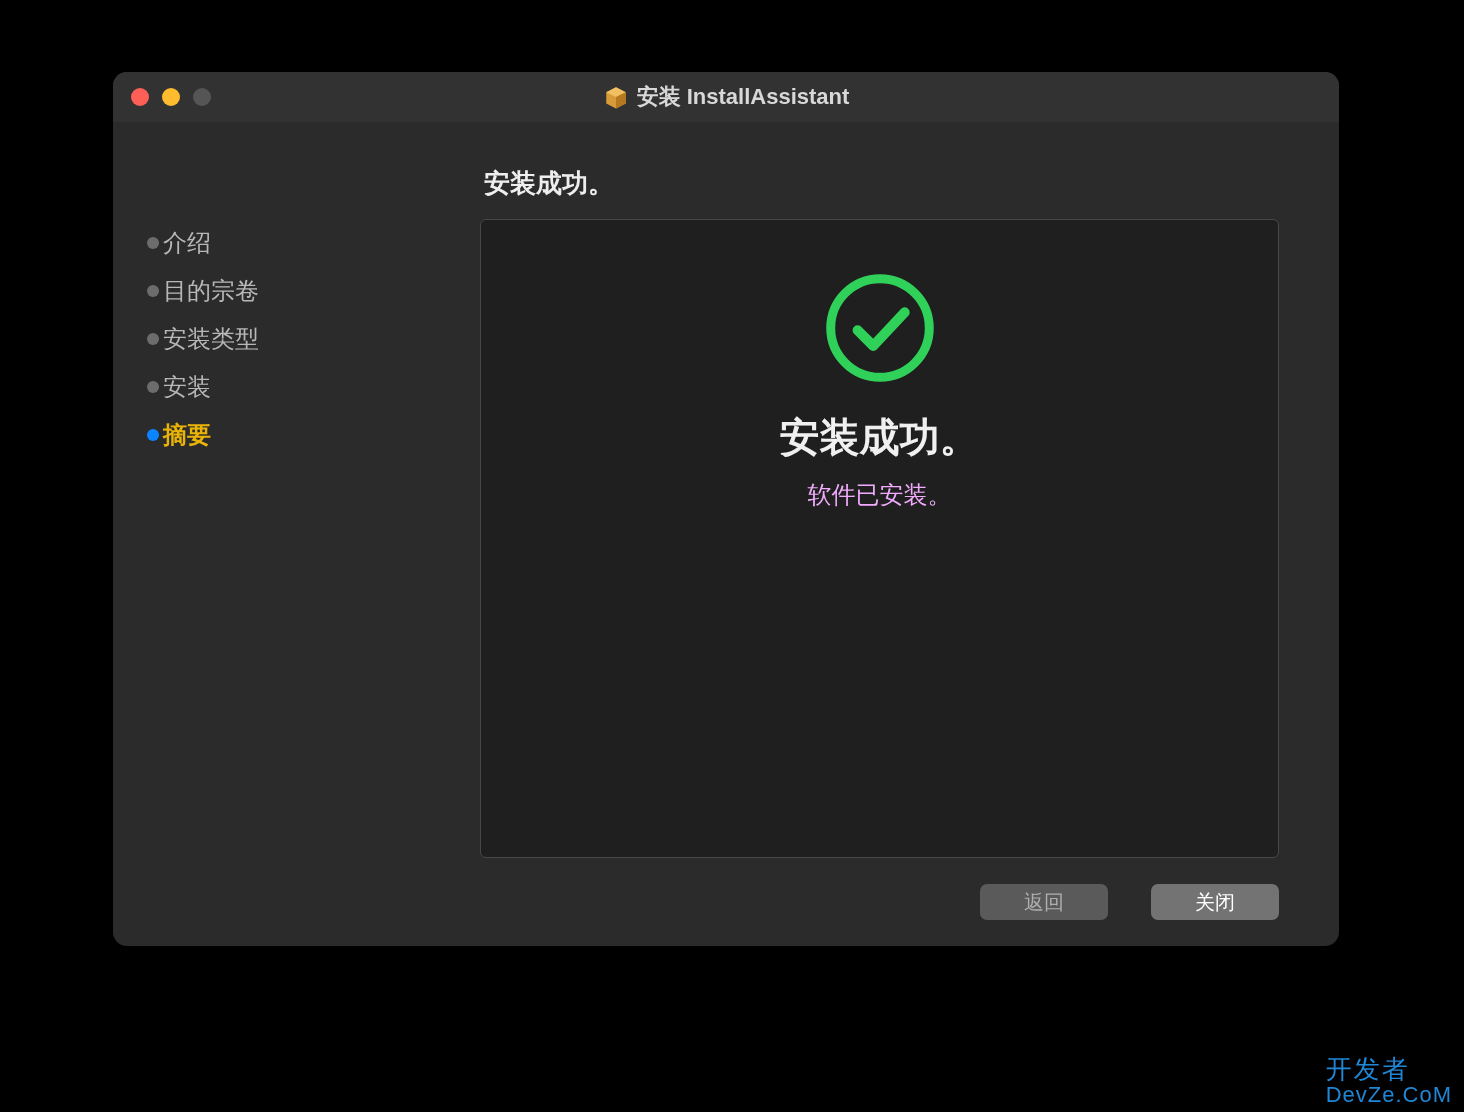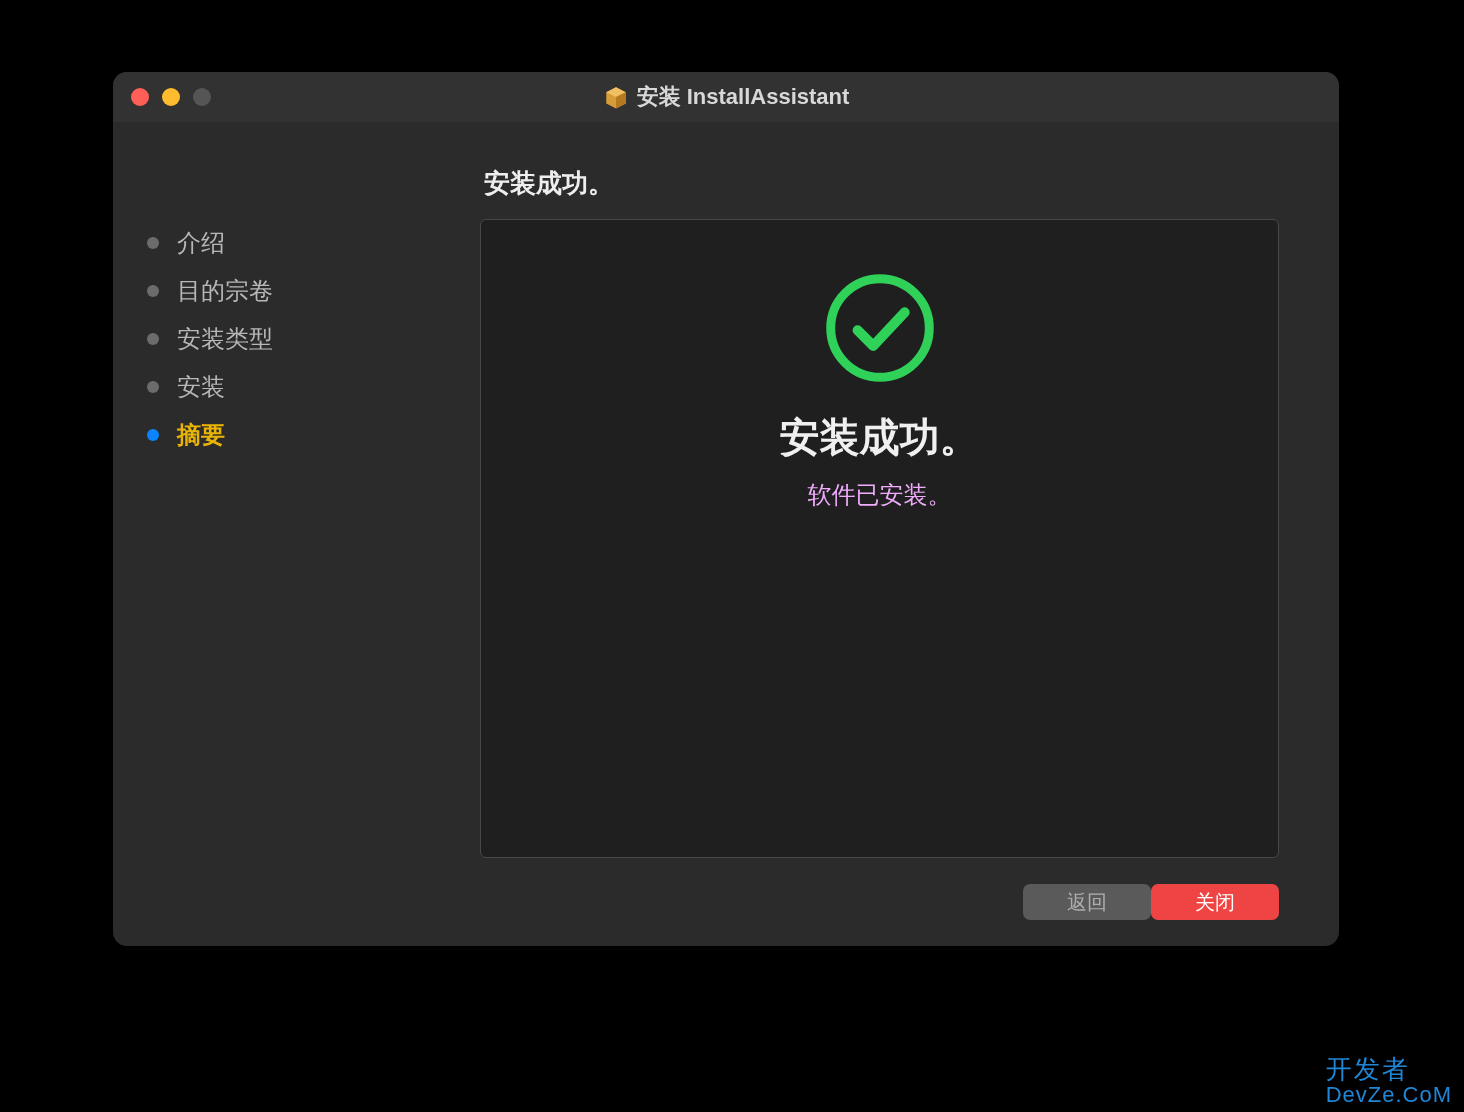--- a/index.html
+++ b/index.html
@@ -61,21 +61,21 @@
       flex: 1;
       display: flex;
     }
     .sidebar {
       width: 345px;
       padding: 105px 0 0 34px;
     }
     .step {
       display: flex;
       align-items: center;
-      gap: 18px;
+      gap: 4px;
       margin-bottom: 16px;
       font-size: 24px;
       color: #b7b7b7;
     }
     .step .dot {
       width: 12px; height: 12px; border-radius: 50%;
       background: #6c6c6c;
       flex-shrink: 0;
     }
     .step.active { color: #eab308; font-weight: 600; }
@@ -129,23 +129,24 @@
       font-size: 20px;
       border: none;
       cursor: pointer;
       font-family: inherit;
     }
     .btn.secondary {
       background: #5a5a5a;
       color: #aeaeae;
     }
     .btn.primary {
-      background: #ef4444;
+      background: #737373;
       color: #fff;
       font-weight: 500;
+      margin-left: 43px;
     }
     .watermark {
       position: absolute;
       right: 12px;
       bottom: 6px;
       line-height: 1.05;
       font-family: "Microsoft YaHei", sans-serif;
       color: #1f87d6;
       letter-spacing: 2px;
     }

